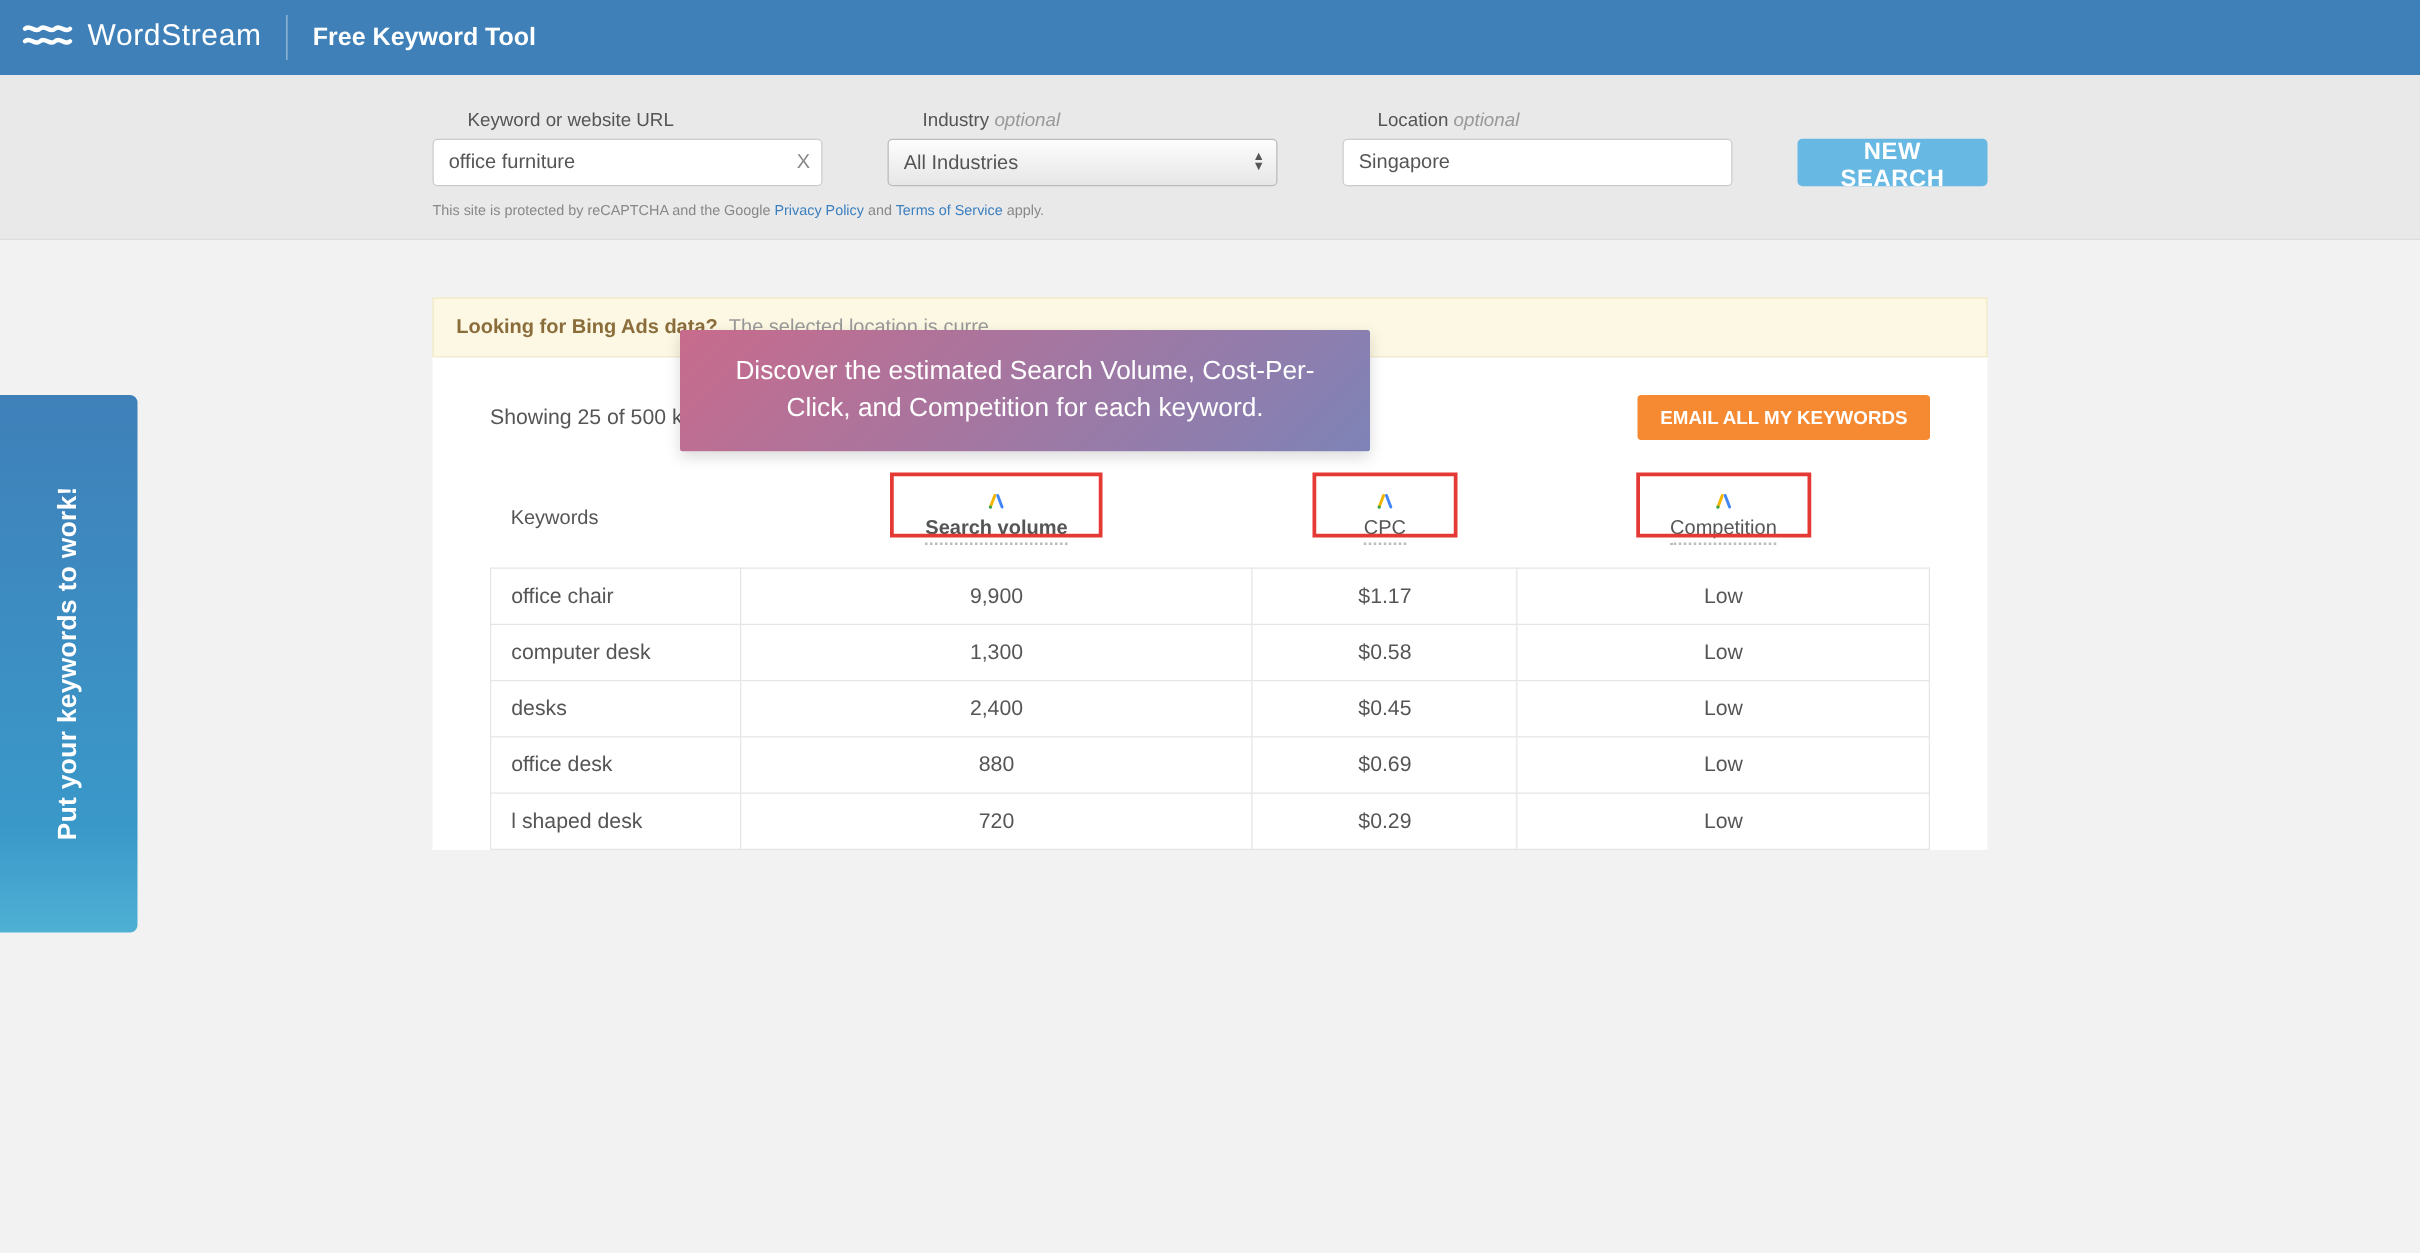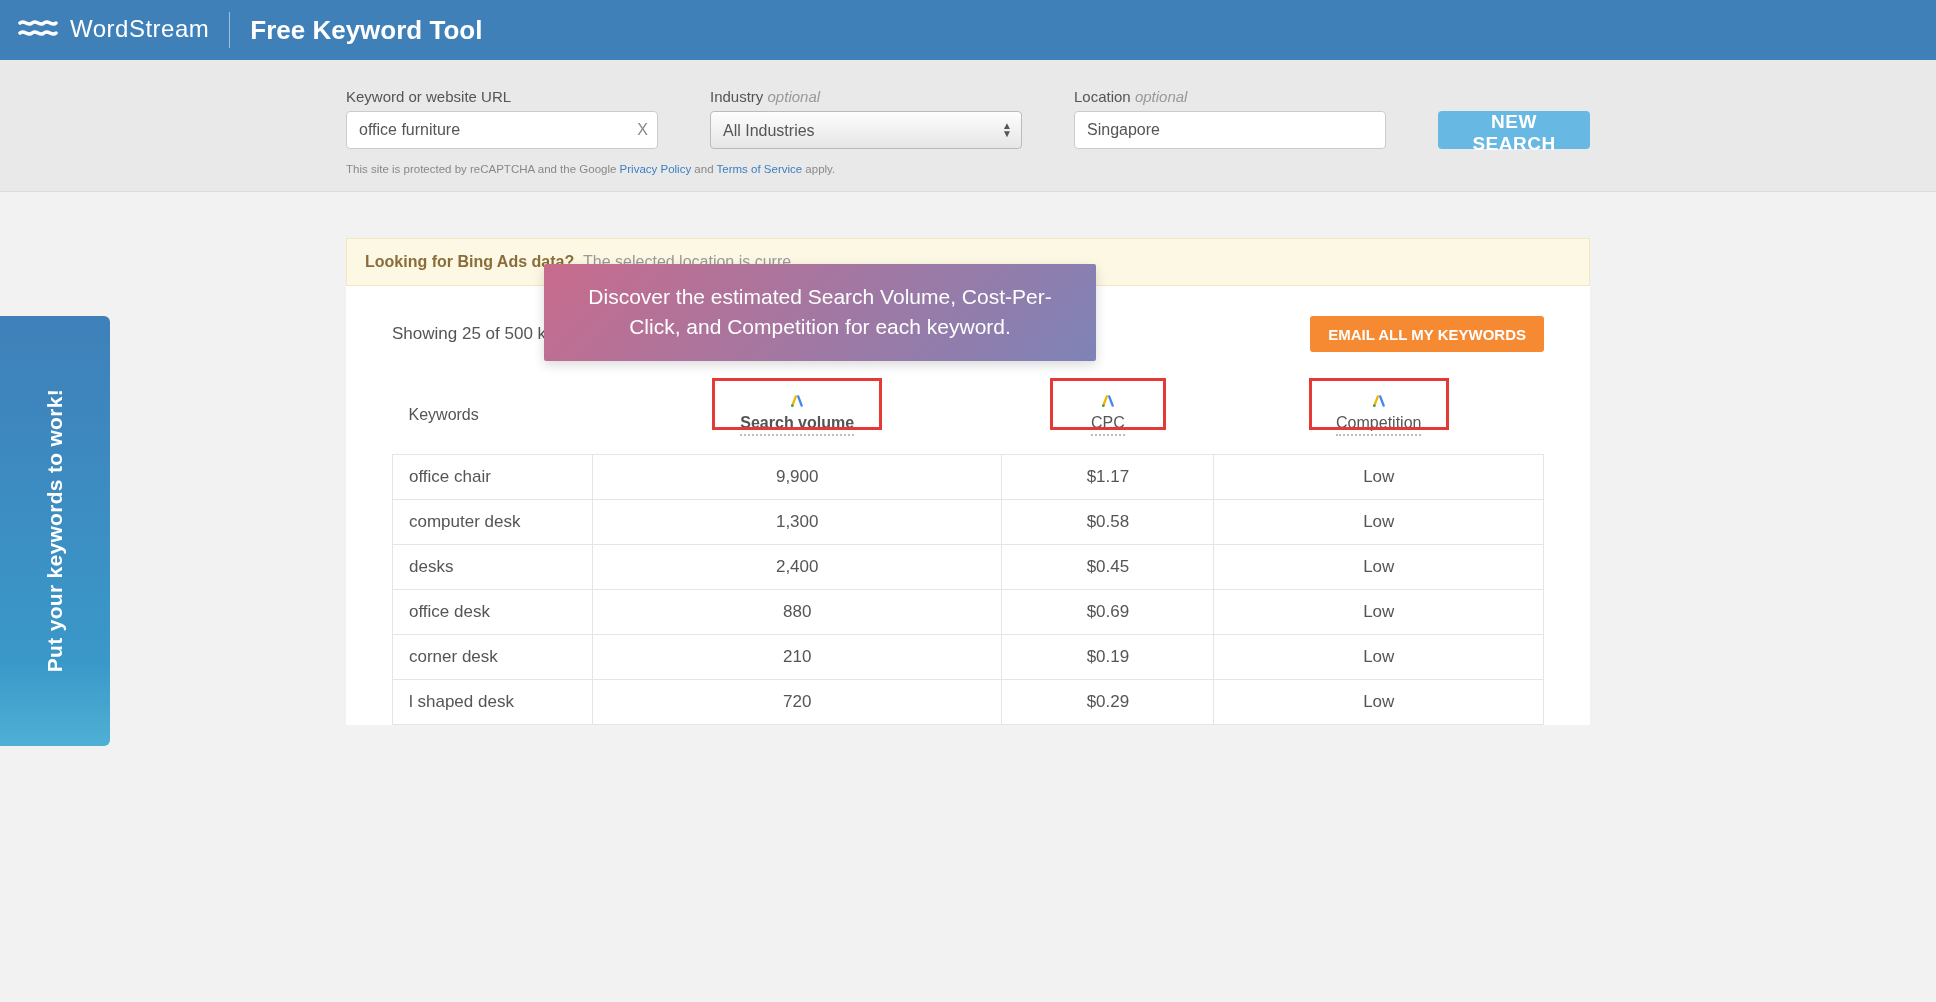--- a/index.html
+++ b/index.html
@@ -4,28 +4,28 @@
 <style>
 * { margin: 0; padding: 0; box-sizing: border-box; font-family: -apple-system, BlinkMacSystemFont, "Segoe UI", Helvetica, Arial, sans-serif; }
 body { background: #f2f2f2; color: #444; }
 
 
 .topbar { background: #3F80B9; height: 60px; display: flex; align-items: center; padding: 0 18px; color: #fff; }
 .logo { display: flex; align-items: flex-start; gap: 10px; }
 .logo svg { width: 42px; height: 26px; }
 .logo-text { font-size: 24px; font-weight: 500; letter-spacing: .5px; }
 .vdiv { width: 1px; height: 36px; background: rgba(255,255,255,.5); margin: 0 20px; }
-.app-title { font-size: 26px; font-weight: 600; }
+.app-title { font-size: 20px; font-weight: 600; }
 
 
 .form-wrap { background: #e9e9e9; padding: 28px 0 16px; border-bottom: 1px solid #ddd; }
 .form-inner { max-width: 1260px; margin: 0 auto; padding: 0 8px; }
 .fields { display: flex; gap: 52px; align-items: flex-end; }
 .field { display: flex; flex-direction: column; gap: 6px; }
-.field-label { font-size: 15px; color: #555; }
+.field-label { font-size: 15px; color: #555; margin-left: 28px; }
 .field-label .opt { font-style: italic; color: #999; }
 .input-wrap { position: relative; }
 .txt { height: 38px; border: 1px solid #ccc; border-radius: 4px; padding: 0 34px 0 12px; font-size: 16px; color: #555; background: #fff; }
 .kw-input { width: 312px; }
 .loc-input { width: 312px; }
 .clear-x { position: absolute; right: 10px; top: 50%; transform: translateY(-50%); font-size: 16px; color: #888; cursor: pointer; font-family: Arial; }
 .sel { width: 312px; height: 38px; border: 1px solid #bbb; border-radius: 4px; padding: 0 12px; font-size: 16px; color: #555; background: linear-gradient(#fdfdfd,#e6e6e6); appearance: none; }
 .sel-wrap { position: relative; }
 .sel-caret { position: absolute; right: 10px; top: 50%; transform: translateY(-50%); font-size: 10px; color: #555; pointer-events: none; line-height: 8px; }
 .btn-search { background: #67B8E3; color: #fff; border: none; border-radius: 4px; height: 38px; padding: 0 22px; font-size: 19px; font-weight: 700; letter-spacing: .5px; cursor: pointer; margin-left: auto; }
@@ -212,26 +212,20 @@
             <td class="c">$0.45</td>
             <td class="c">Low</td>
           </tr>
           <tr>
             <td>office desk</td>
             <td class="c">880</td>
             <td class="c">$0.69</td>
             <td class="c">Low</td>
           </tr>
           <tr>
-            <td>corner desk</td>
-            <td class="c">210</td>
-            <td class="c">$0.19</td>
-            <td class="c">Low</td>
-          </tr>
-          <tr>
             <td>l shaped desk</td>
             <td class="c">720</td>
             <td class="c">$0.29</td>
             <td class="c">Low</td>
           </tr>
         </tbody>
     </table>
   </div>
 </div>
 

